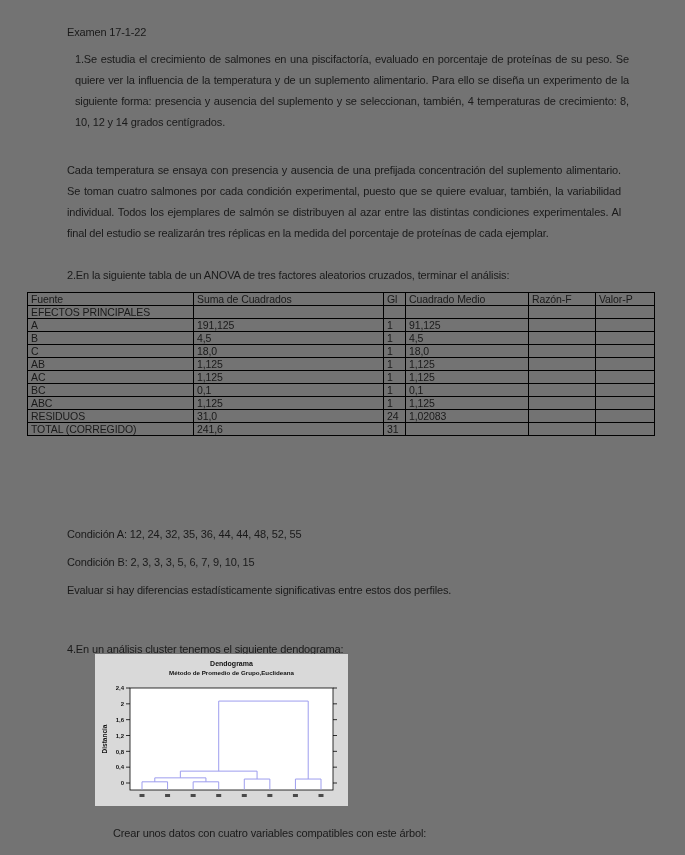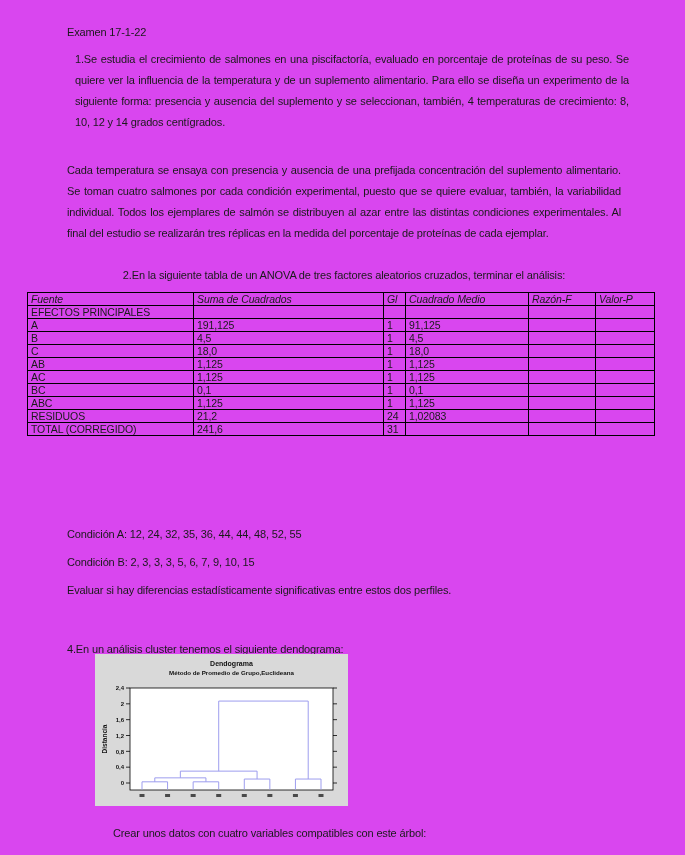--- a/index.html
+++ b/index.html
@@ -1,32 +1,32 @@
 <!DOCTYPE html>
 <html><head>
 <meta charset="utf-8">
 <style>
   html,body{margin:0;padding:0;background:#ffffff;}
   .page{
     position:relative;
     width:685px;height:855px;
-    background:#d946ef;
+    background:#737373;
     font-family:"Liberation Sans","DejaVu Sans",sans-serif;
     color:#1a1a1a;
     overflow:hidden;
   }
   .tblock{
     position:absolute;left:67px;width:554px;
     font-size:11px;line-height:21px;letter-spacing:-0.15px;
   }
   .just{text-align:justify;}
   .t-title{top:22px;}
   .p1{top:49px;margin-left:8px;}
   .p2{top:160px;}
-  .q2{top:265px;text-align:center;}
+  .q2{top:265px;}
   .q3{top:481px;}
   .ca{top:524px;}
   .cb{top:552px;}
   .ev{top:580px;}
   .q4{top:639px;}
   .closing{top:823px;margin-left:46px;}
   table.anova{
     position:absolute;top:292px;left:27px;
     border-collapse:collapse;table-layout:fixed;
     width:627px;
@@ -35,21 +35,21 @@
   table.anova th,table.anova td{
     border:1px solid #000;
     height:12px;
     padding:0 3px;
     text-align:left;
     font-weight:normal;
     white-space:nowrap;
     overflow:hidden;
     line-height:12px;
   }
-  table.anova th{font-style:italic;}
+  table.anova th{}
   .chart{
     position:absolute;top:654px;left:95px;
     width:253px;height:152px;
   }
   .chart svg{display:block;}
 </style>
 </head>
 <body>
 
 <div class="page">
@@ -140,21 +140,21 @@
         <tr>
           <td>ABC</td>
           <td>1,125</td>
           <td>1</td>
           <td>1,125</td>
           <td></td>
           <td></td>
         </tr>
         <tr>
           <td>RESIDUOS</td>
-          <td>21,2</td>
+          <td>31,0</td>
           <td>24</td>
           <td>1,02083</td>
           <td></td>
           <td></td>
         </tr>
         <tr>
           <td>TOTAL (CORREGIDO)</td>
           <td>241,6</td>
           <td>31</td>
           <td></td>

